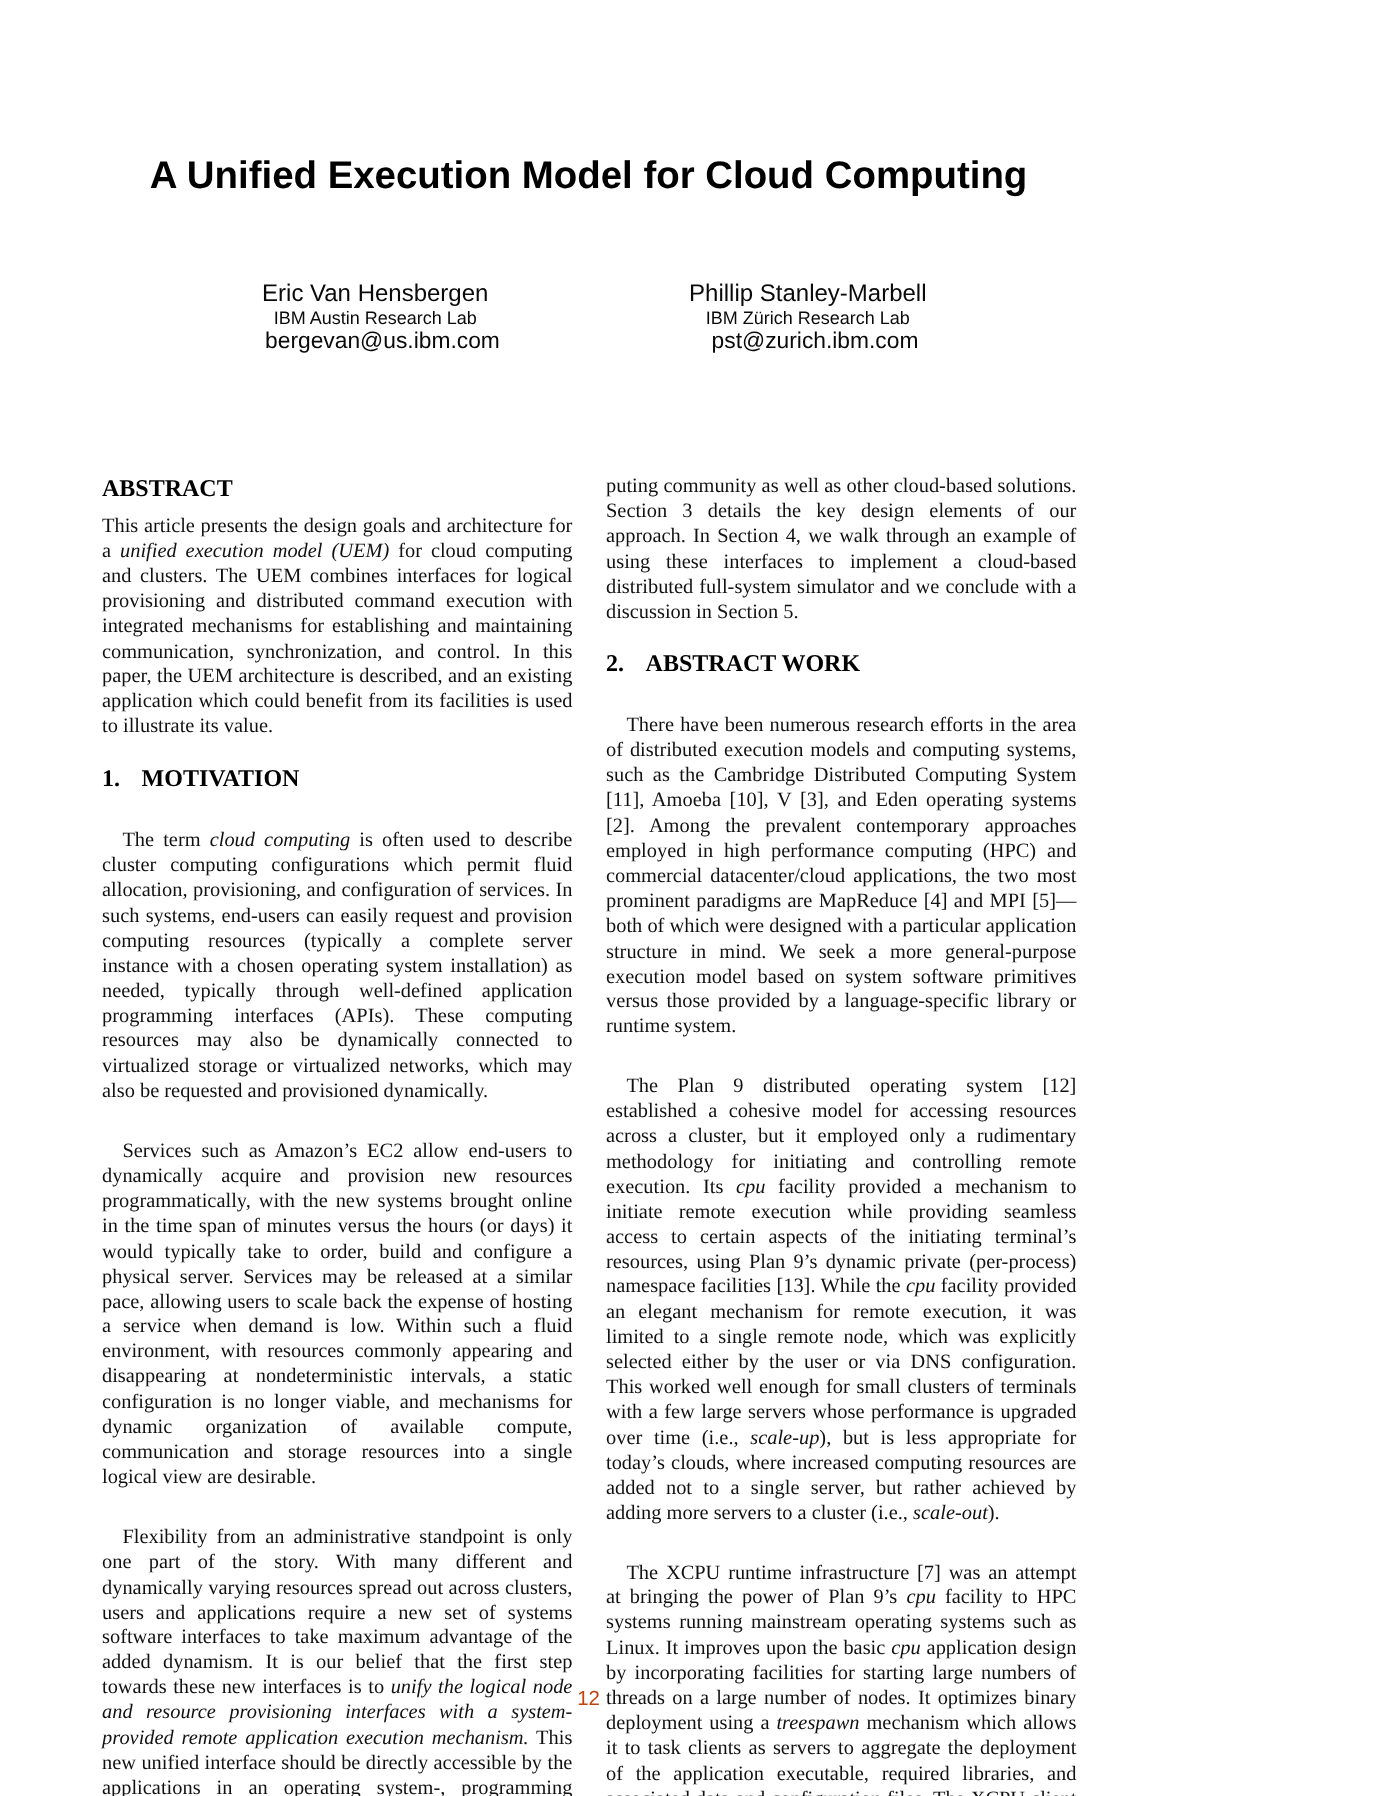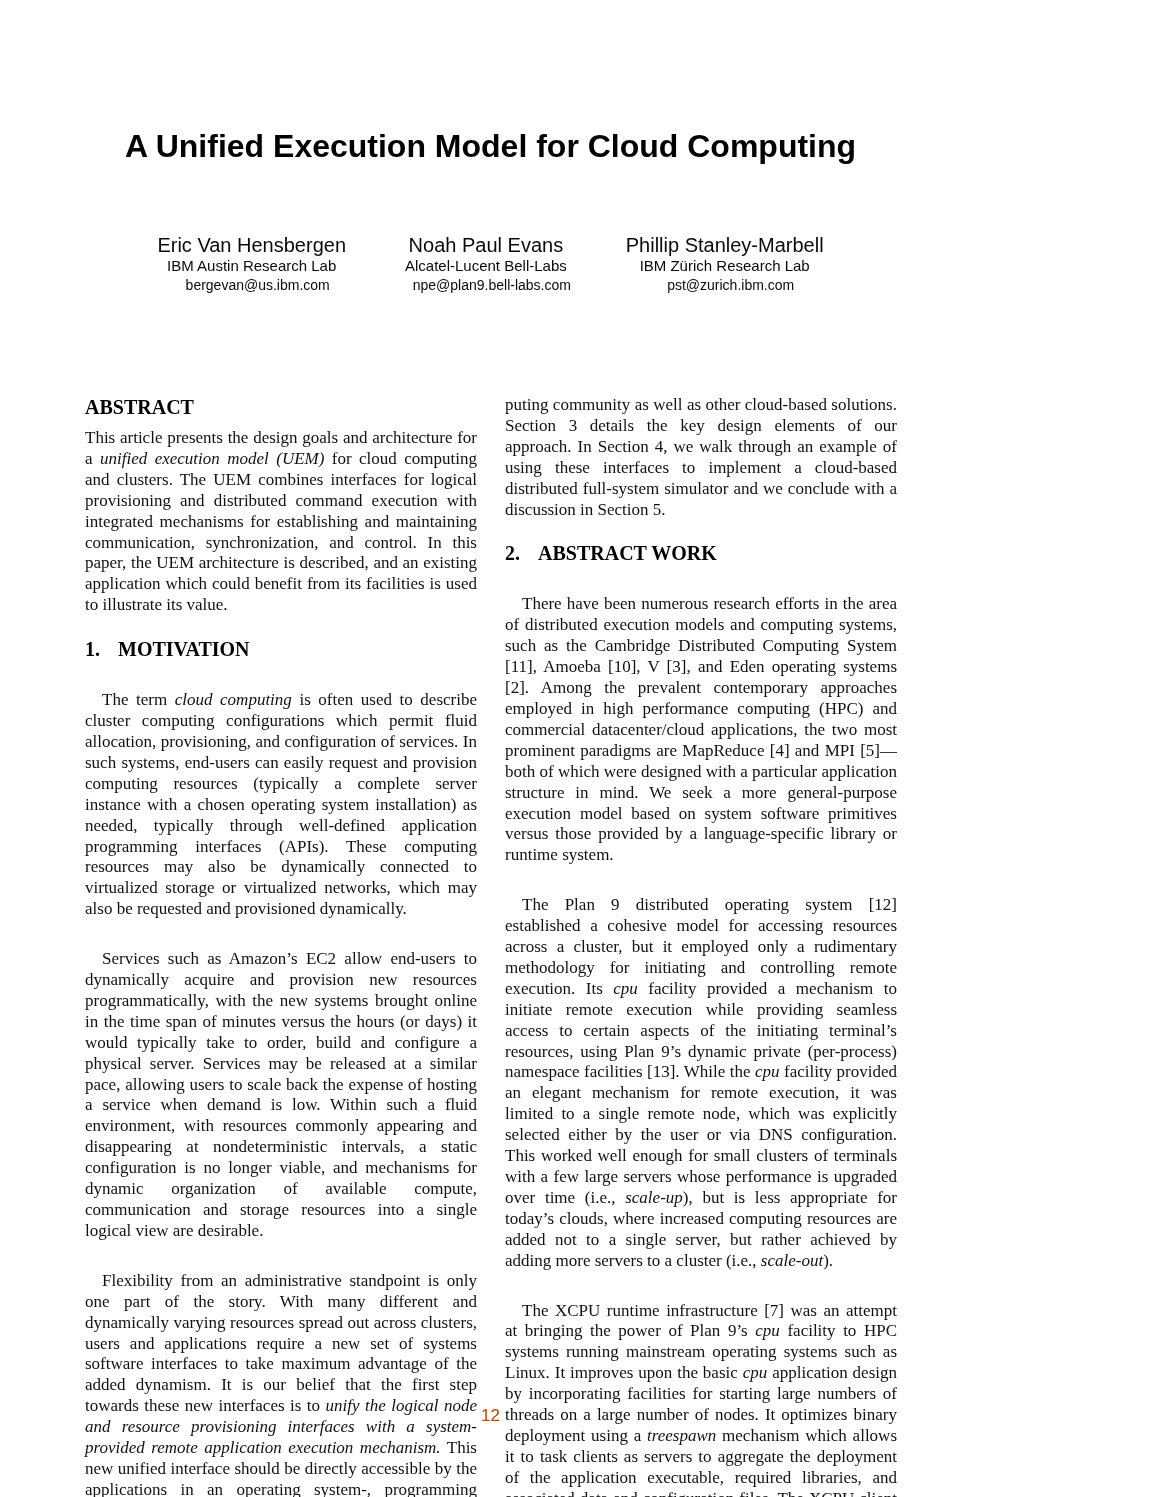--- a/index.html
+++ b/index.html
@@ -26,21 +26,21 @@
     margin-top: 52px;
     padding: 0 130px;
     display: flex;
     justify-content: space-around;
     text-align: center;
     font-family: "Liberation Sans", sans-serif;
   }
   .author { white-space: nowrap; }
   .author .name  { font-size: 20px; line-height: 23px; margin-top: 16px; }
   .author .affil { font-size: 15px; line-height: 17px; }
-  .author .email { font-size: 14px; line-height: 22px; margin-left: 12px; }
+  .author .email { font-size: 19px; line-height: 22px; margin-left: 12px; }
   .columns {
     display: flex;
     gap: 28px;
     margin: 99px 84px 0 85px;
   }
   .col {
     flex: 1;
     min-width: 0;
     text-align: justify;
     font-size: 17px;
@@ -75,25 +75,20 @@
 
 <div class="page">
   <h1 class="title">A Unified Execution Model for Cloud Computing</h1>
   <div class="authors">
       <div class="author">
         <div class="name">Eric Van Hensbergen</div>
         <div class="affil">IBM Austin Research Lab</div>
         <div class="email">bergevan@us.ibm.com</div>
       </div>
       <div class="author">
-        <div class="name">Noah Paul Evans</div>
-        <div class="affil">Alcatel-Lucent Bell-Labs</div>
-        <div class="email">npe@plan9.bell-labs.com</div>
-      </div>
-      <div class="author">
         <div class="name">Phillip Stanley-Marbell</div>
         <div class="affil">IBM Zürich Research Lab</div>
         <div class="email">pst@zurich.ibm.com</div>
       </div>
     </div>
   <div class="columns">
     <div class="col">
         <h2><span>ABSTRACT</span></h2>
         <p>This article presents the design goals and architecture for a <i>unified execution model (UEM)</i> for cloud computing and clusters.  The UEM combines interfaces for logical provisioning and distributed command execution with integrated mechanisms for establishing and maintaining communication, synchronization, and control. In this paper, the UEM architecture is described, and an existing application which could benefit from its facilities is used to illustrate its value.</p>
         <h2><span class="sec-num">1.</span><span>MOTIVATION</span></h2>

